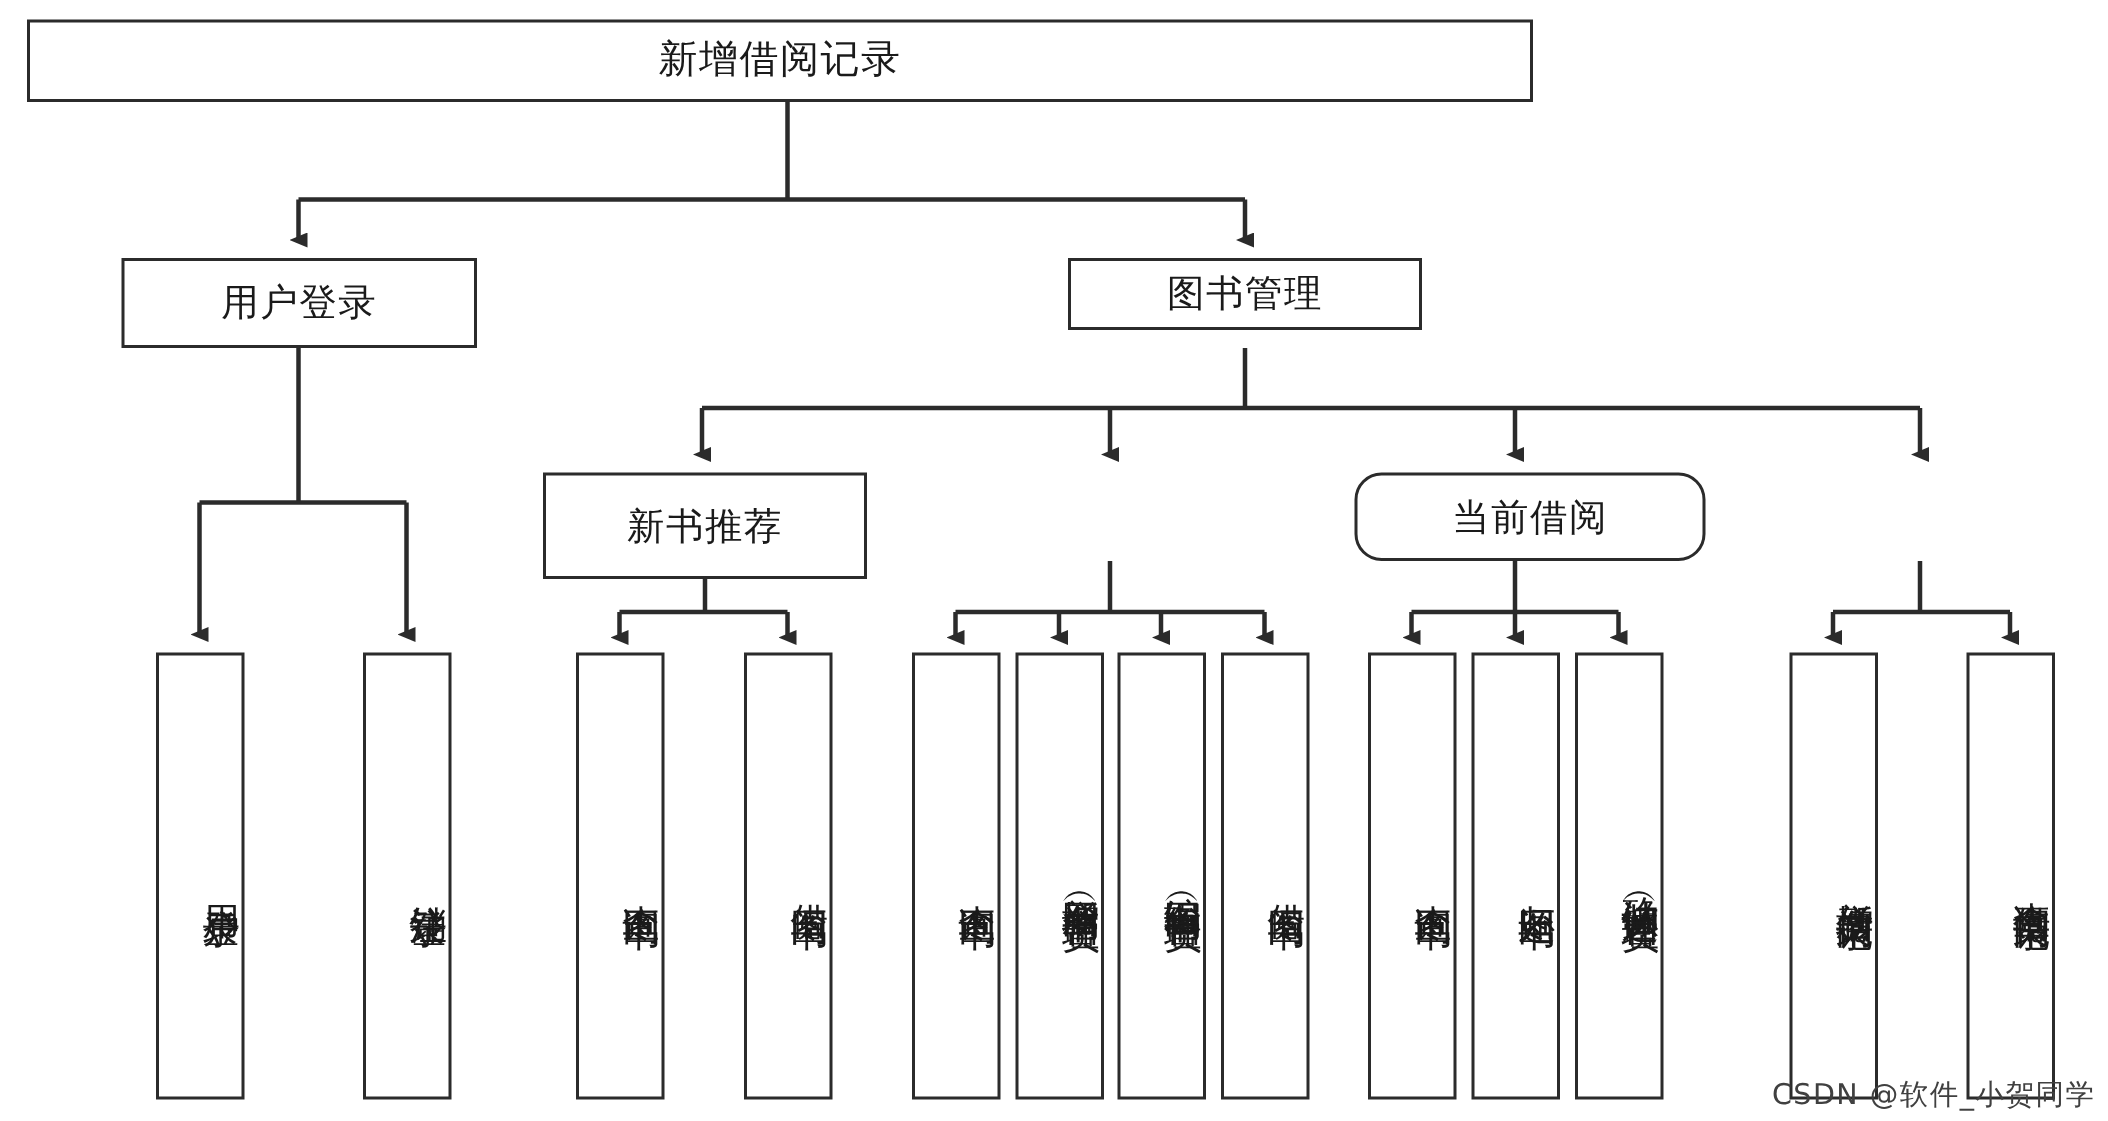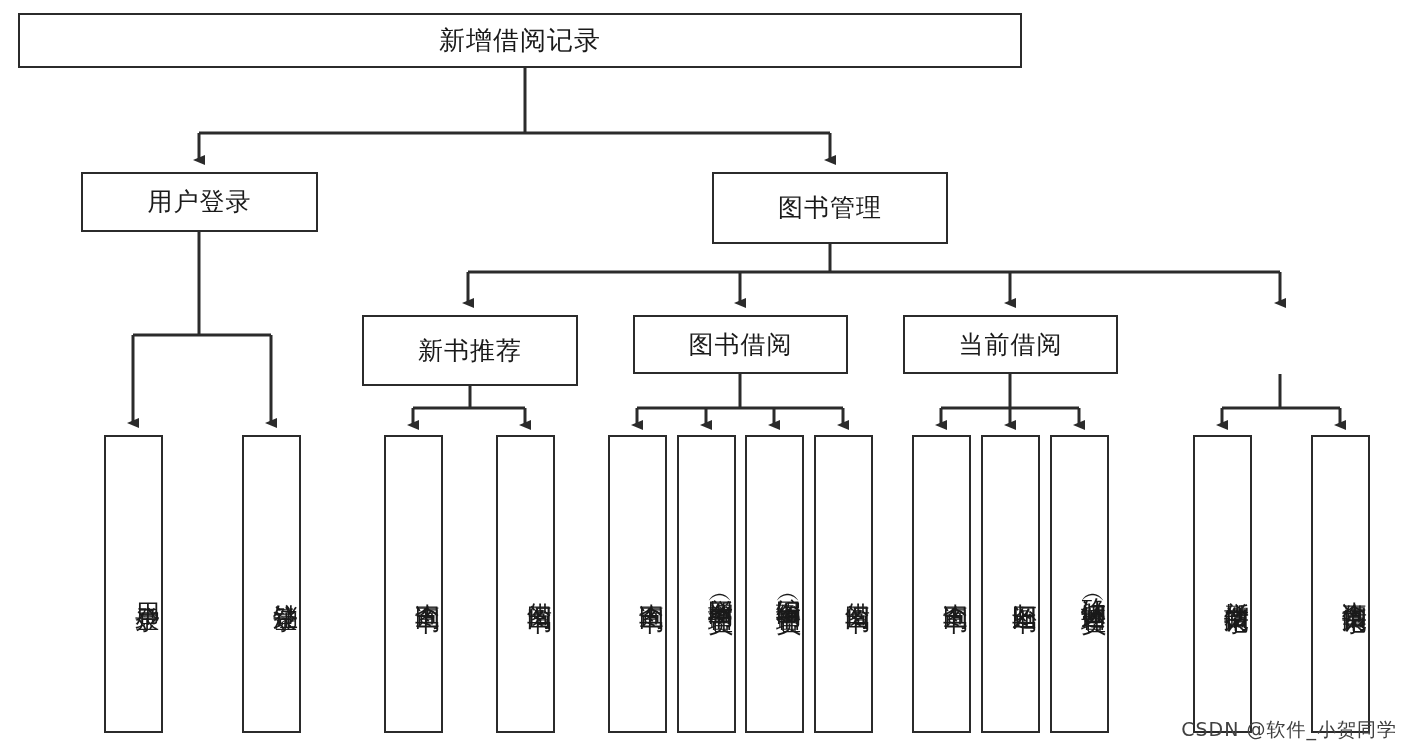--- a/index.html
+++ b/index.html
@@ -124,27 +124,26 @@
       <path d="M1222,408 L1340,408"></path>
       <path d="M1222,408 L1222,425" marker-end="url(#arrowhead)"></path>
       <path d="M1340,408 L1340,425" marker-end="url(#arrowhead)"></path>
     </g>
   </svg>
 
   <div class="node horiz" id="root-node" style="left:18px; top:13px; width:1004px; height:55px;">新增借阅记录</div>
 
   <div class="node horiz" style="left:81px; top:172px; width:237px; height:60px;">用户登录</div>
 
-  <div class="node horiz" style="left:712px; top:172px; width:236px; height:72px;">图书管理</div>
+  <div class="node horiz" style="left:712px; top:172px; width:236px; height:48px;">图书管理</div>
 
   <div class="node horiz" style="left:362px; top:315px; width:216px; height:71px;">新书推荐</div>
 
-  <div class="node horiz" style="left:633px; top:315px; width:215px; height:59px;">图书借阅</div>
 
-  <div class="node horiz" style="left:903px; top:315px; width:215px; height:59px;">当前借阅</div>
+  <div class="node horiz" style="left:903px; top:315px; width:234px; height:59px;border-radius:18px;">当前借阅</div>
 
 
   <div class="node vert" style="left:104px; top:435px; width:59px; height:298px;">
     <span class="vlabel">用户登录</span>
   </div>
   <div class="node vert" style="left:242px; top:435px; width:59px; height:298px;">
     <span class="vlabel">注销登录</span>
   </div>
 
   <div class="node vert" style="left:384px; top:435px; width:59px; height:298px;">

